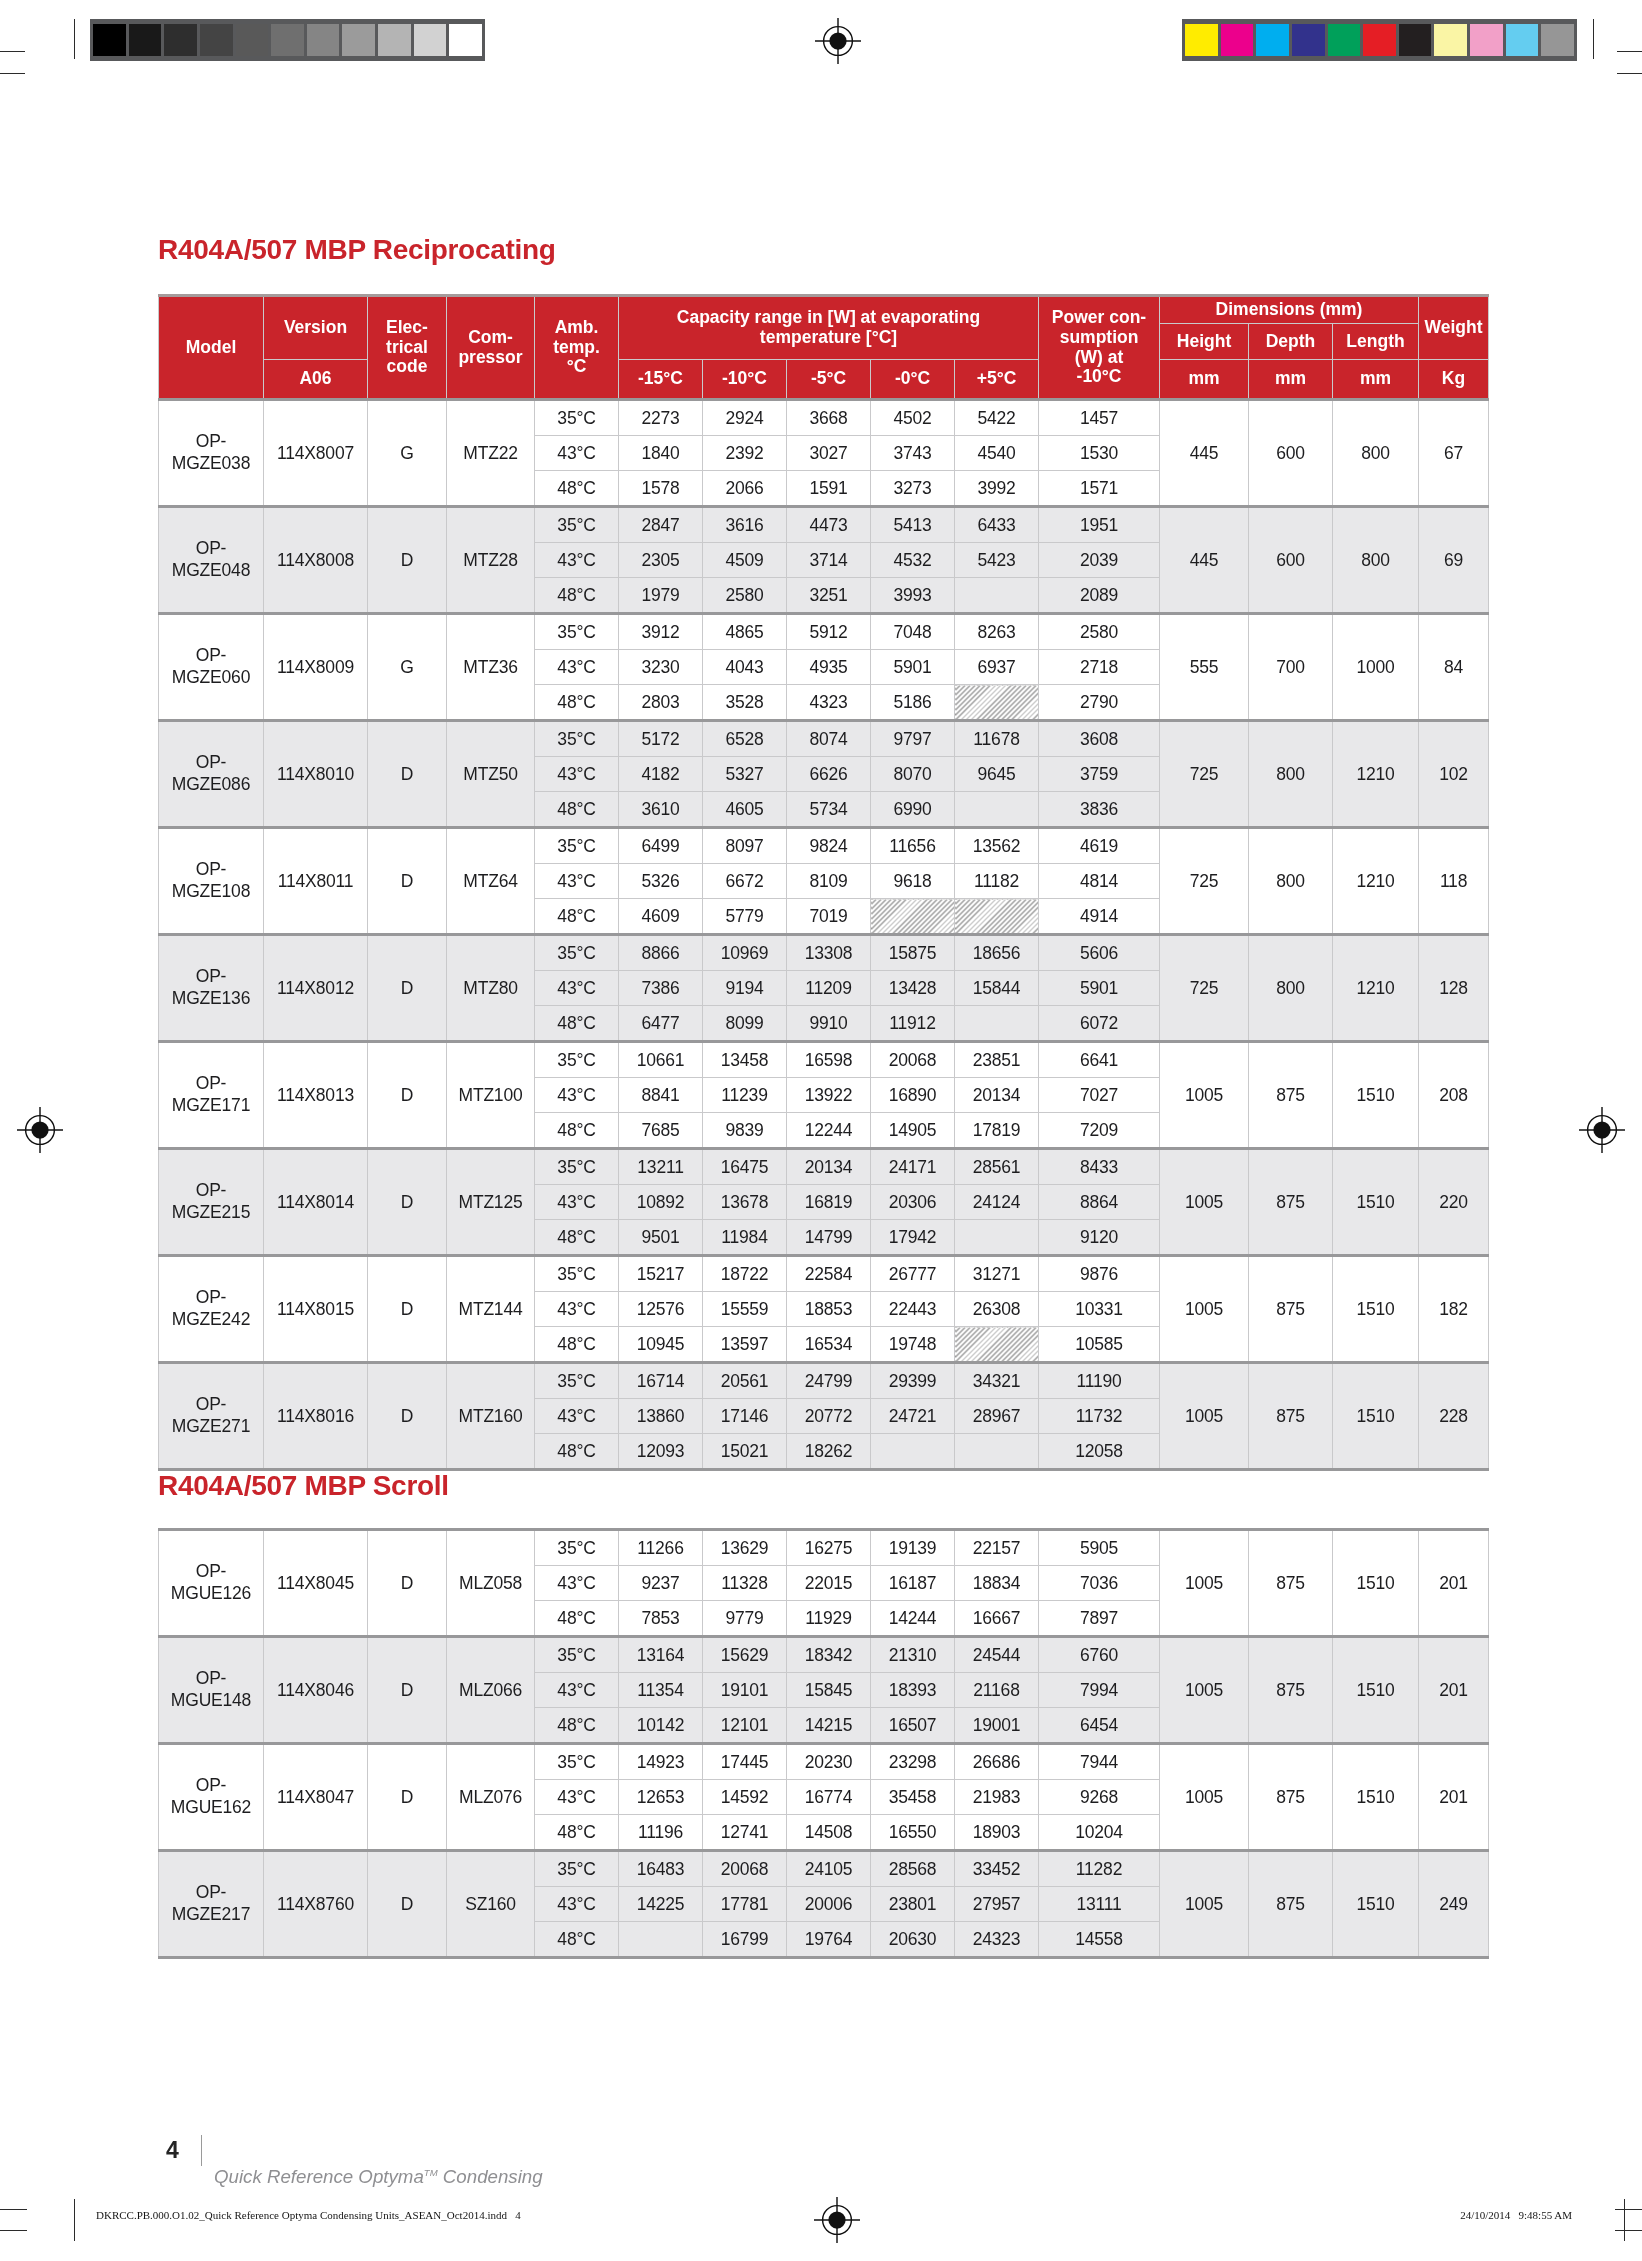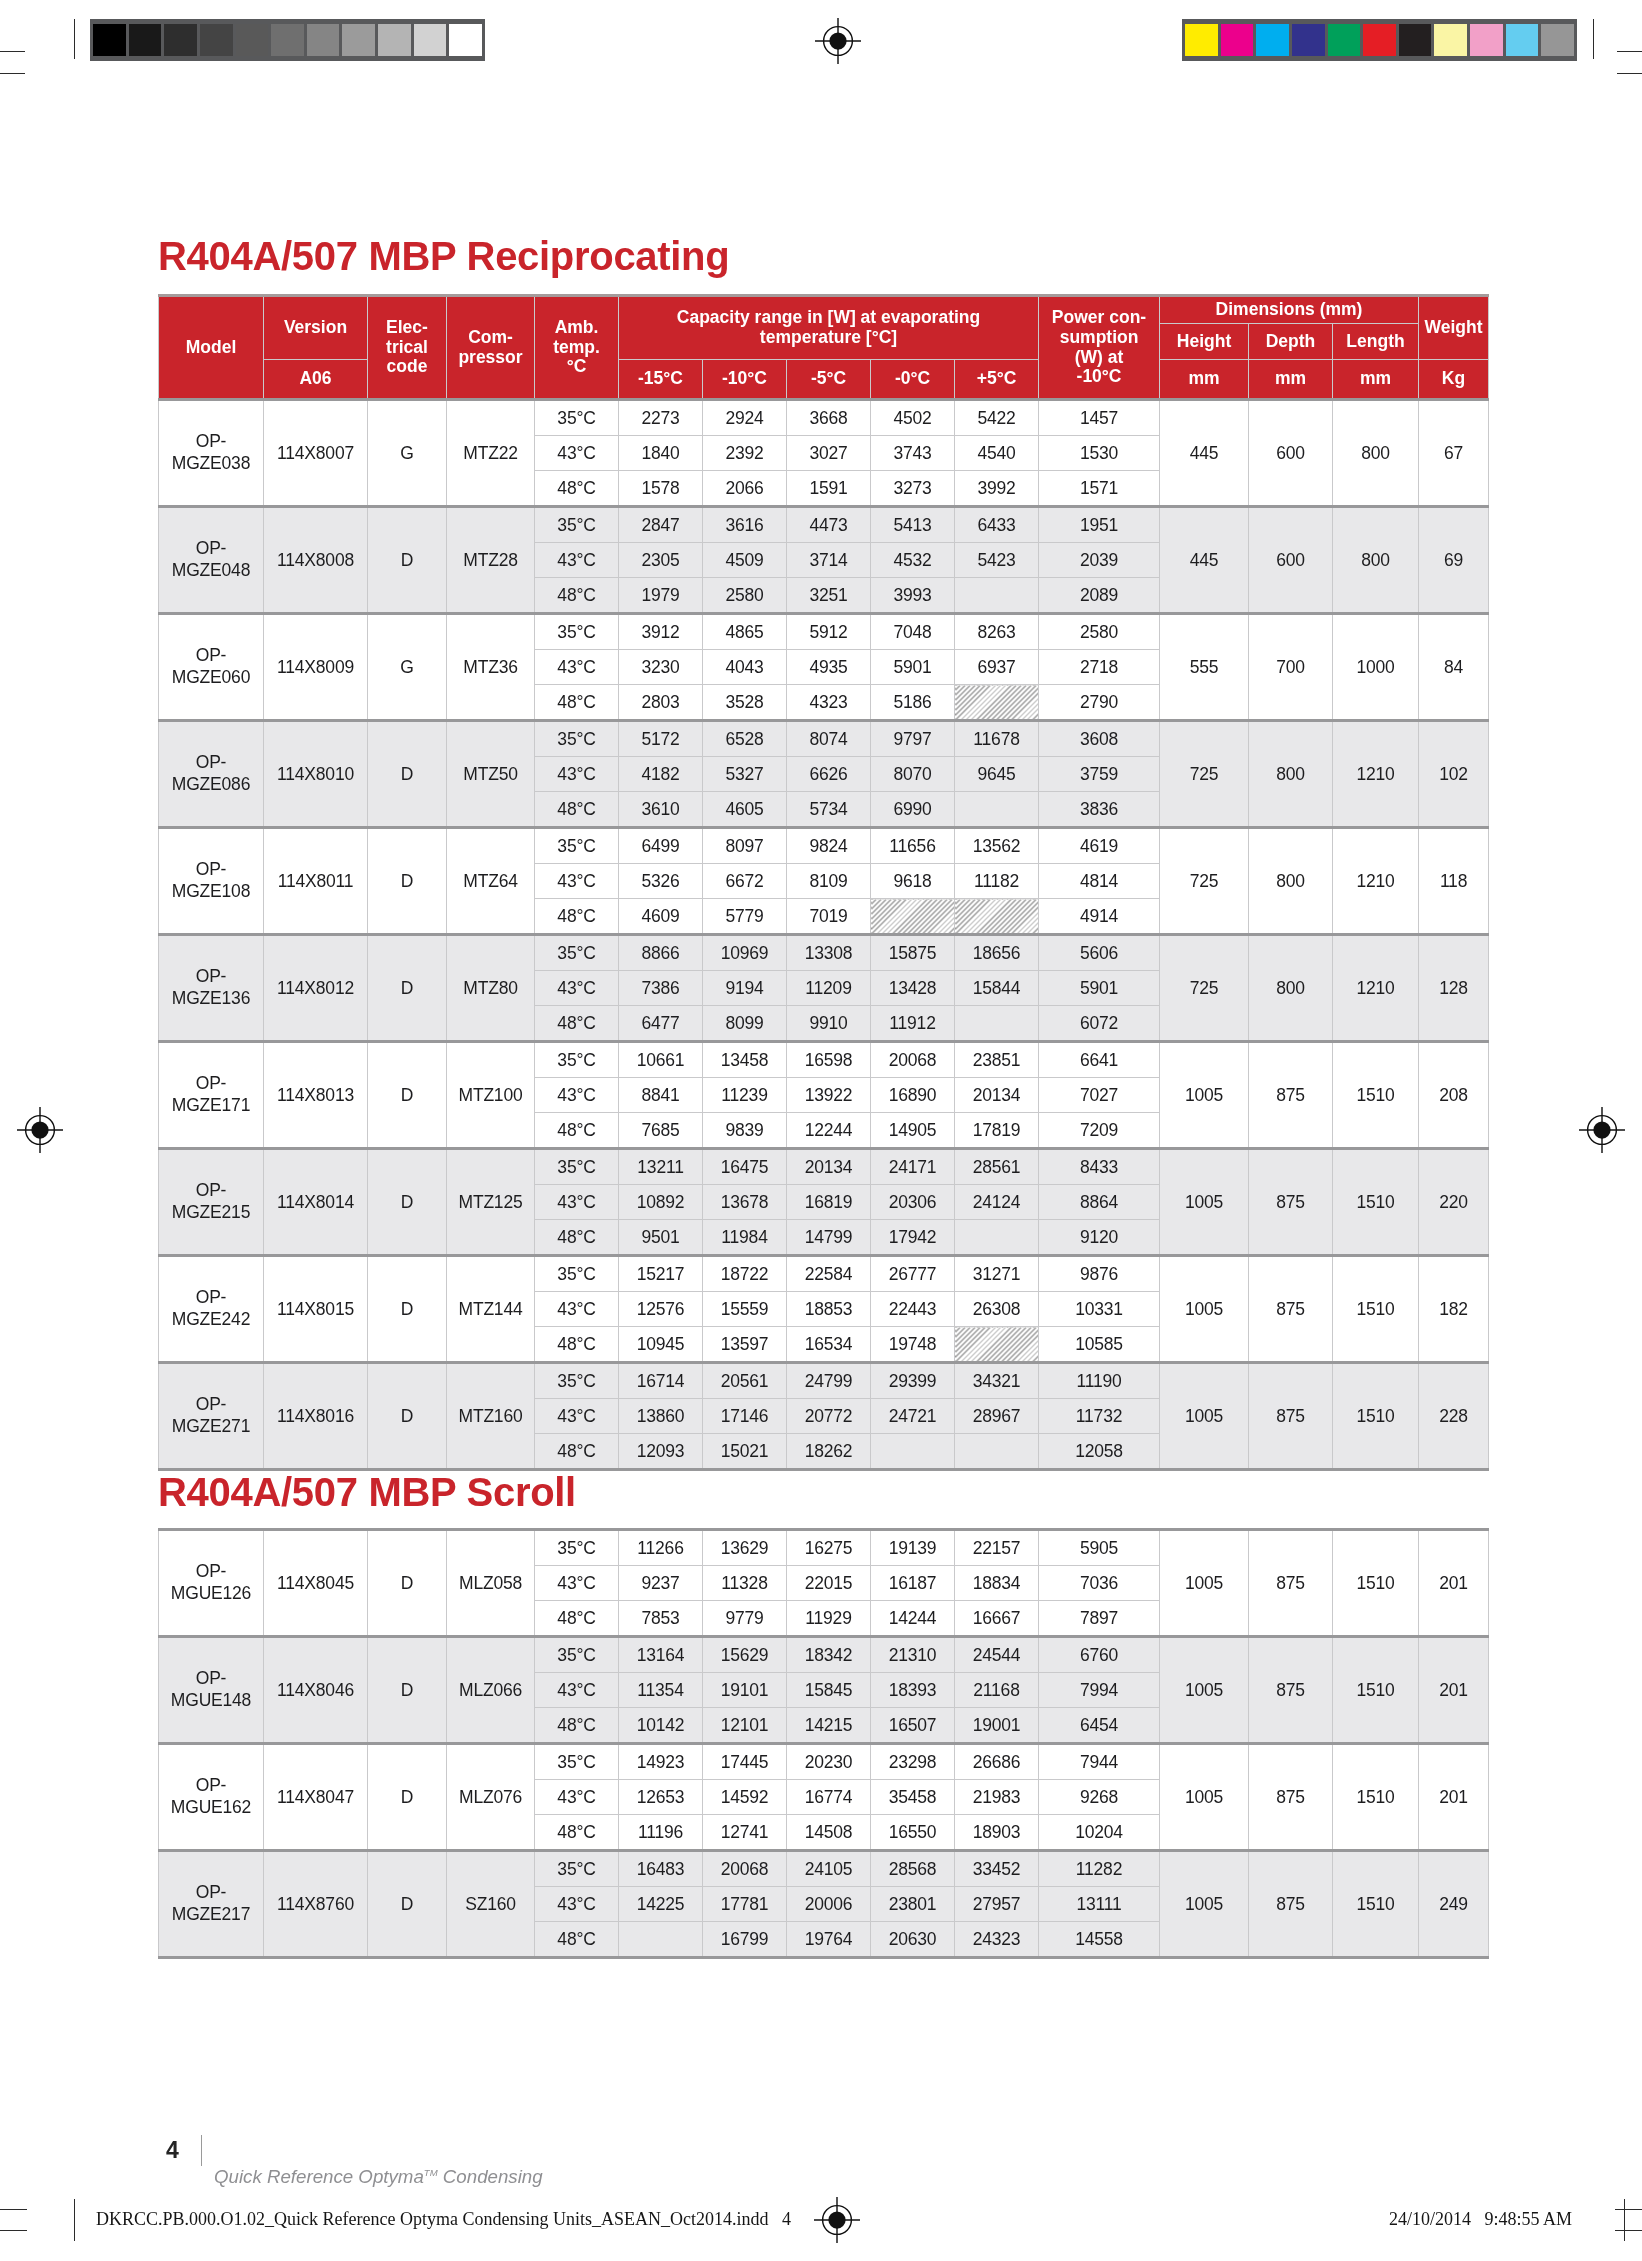--- a/index.html
+++ b/index.html
@@ -9,21 +9,21 @@
   
   .calbar{position:absolute;top:19px;height:42px;width:395px;background:#58595B;
           box-sizing:border-box;padding:4.8px 3px;display:flex;gap:3px;}
   .calbar .patch{flex:1 1 0;}
 
   
   .cropline{position:absolute;background:#2b2b2b;}
   .regmark{position:absolute;width:46px;height:46px;}
 
   
-  .section-title{position:absolute;left:158px;font-size:40px;font-weight:700;
+  .section-title{position:absolute;left:158px;font-size:28px;font-weight:700;
                  color:#C9242B;letter-spacing:-0.3px;white-space:nowrap;}
 
   
   .twrap{position:absolute;left:158px;}
   table.dtable{border-collapse:collapse;table-layout:fixed;width:1328px;
                border-bottom:3px solid #98989A;}
   .dtable th{background:#C9242B;color:#ffffff;font-weight:700;font-size:17.5px;
              line-height:1.14;text-align:center;vertical-align:middle;
              border:1.8px solid #C9C9CB;padding:1.2px 3.6px;}
   .dtable thead tr.h1 th{border-top:3px solid #A59B9B;}
@@ -38,21 +38,21 @@
   .dtable td.hatch{background:repeating-linear-gradient(135deg,#ffffff 0 2.4px,#9b9b9b 2.4px 3.6px);}
   #scroll-table{border-top:3px solid #98989A;}
 
   
   #page-num{position:absolute;left:166px;top:2137px;font-size:23px;font-weight:700;color:#242424;}
   #footer-divider{position:absolute;left:201px;top:2135px;width:1.2px;height:31px;background:#9a9a9a;}
   #footer-text{position:absolute;left:214px;top:2140px;font-size:18.7px;font-style:italic;
                color:#8F8F92;margin-top:26px;}
   #footer-text sup{font-size:9.6px;}
   .printline{position:absolute;top:2209px;font-family:"Liberation Serif",serif;
-             font-size:18px;color:#151515;white-space:pre;}
+             font-size:11px;color:#151515;white-space:pre;}
   #printline-left{left:96px;}
   #printline-right{right:70px;}
 </style>
 </head>
 <body>
 
 <div id="page">
 
   <div class="calbar" style="left:90px;" id="graybar">
       <div class="patch" style="background: rgb(0, 0, 0);"></div>

